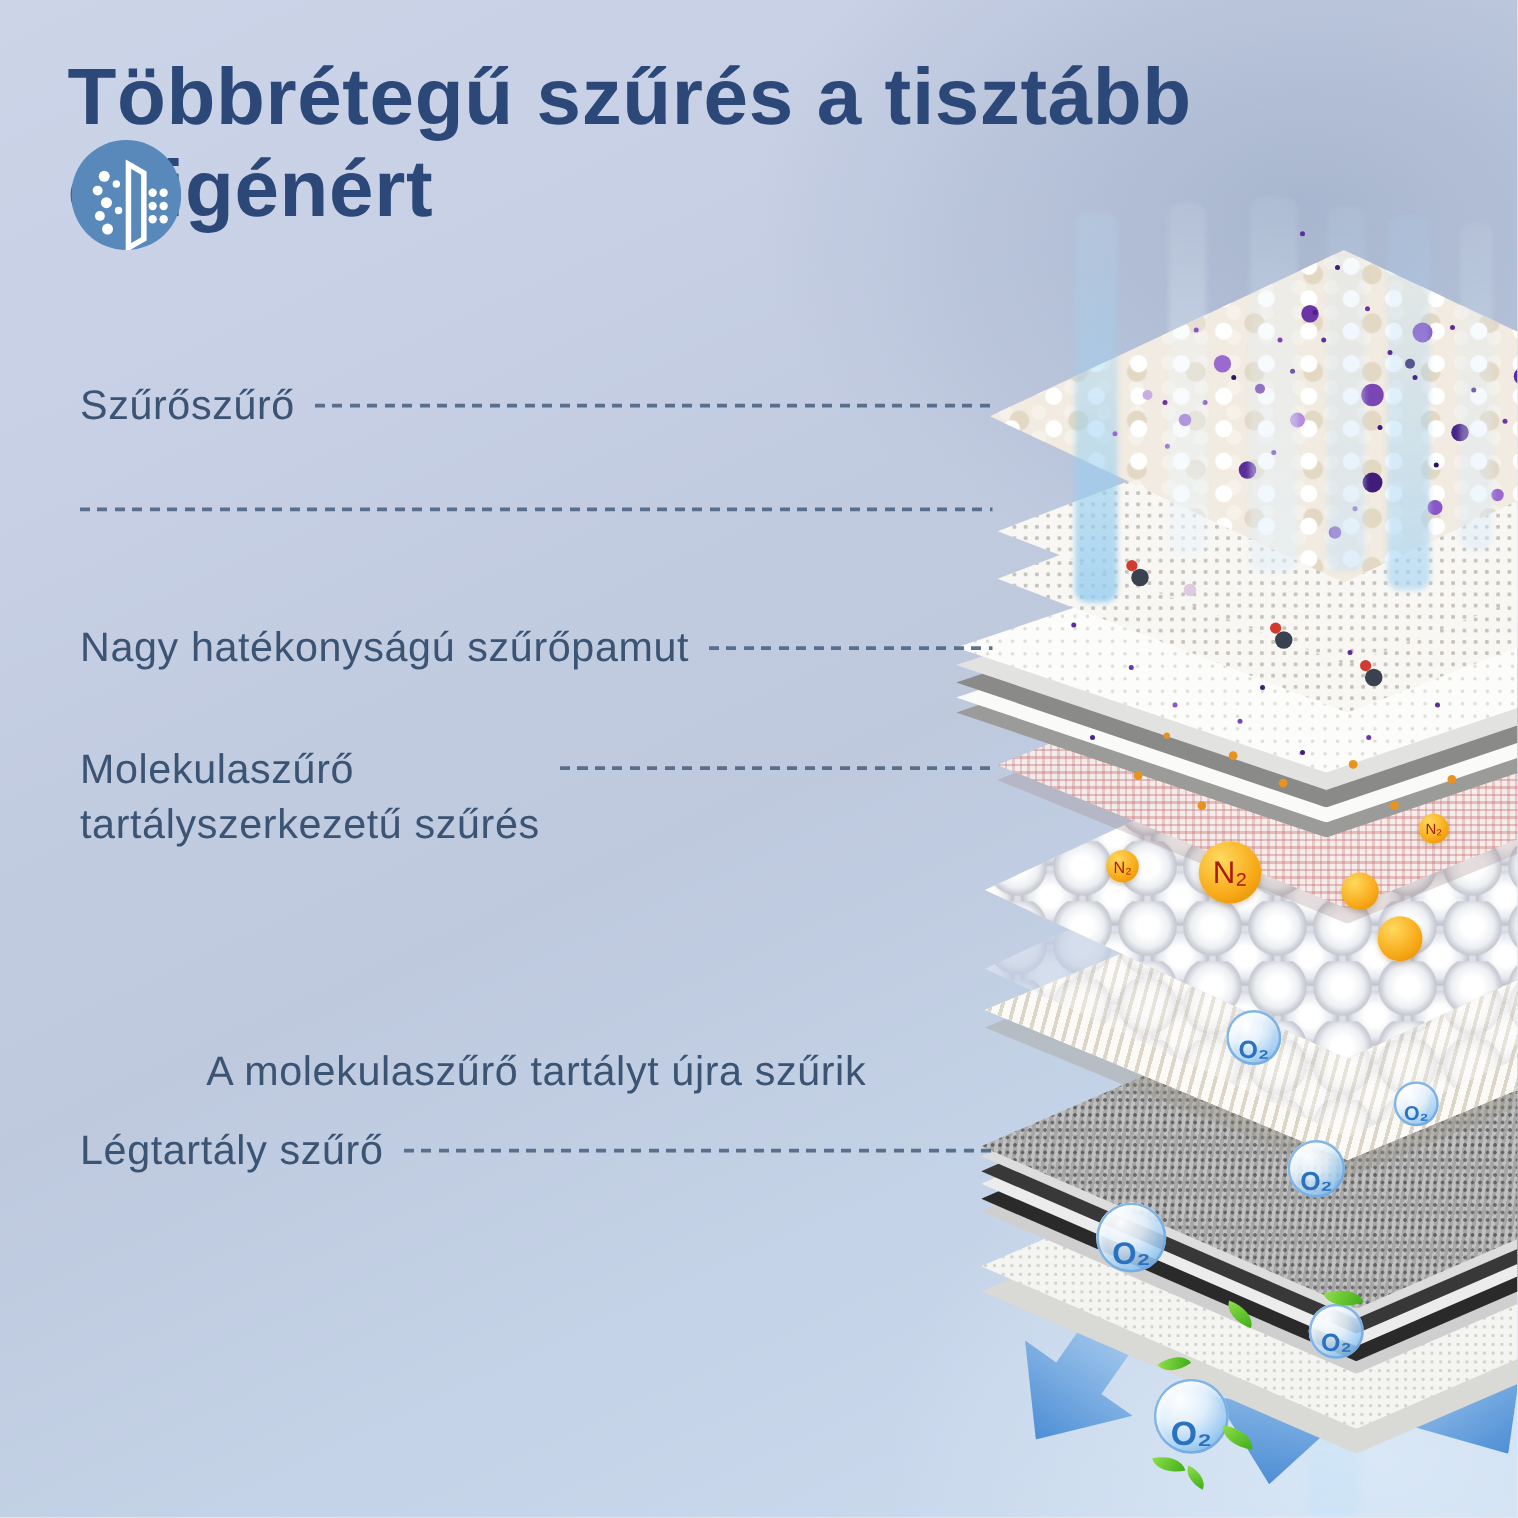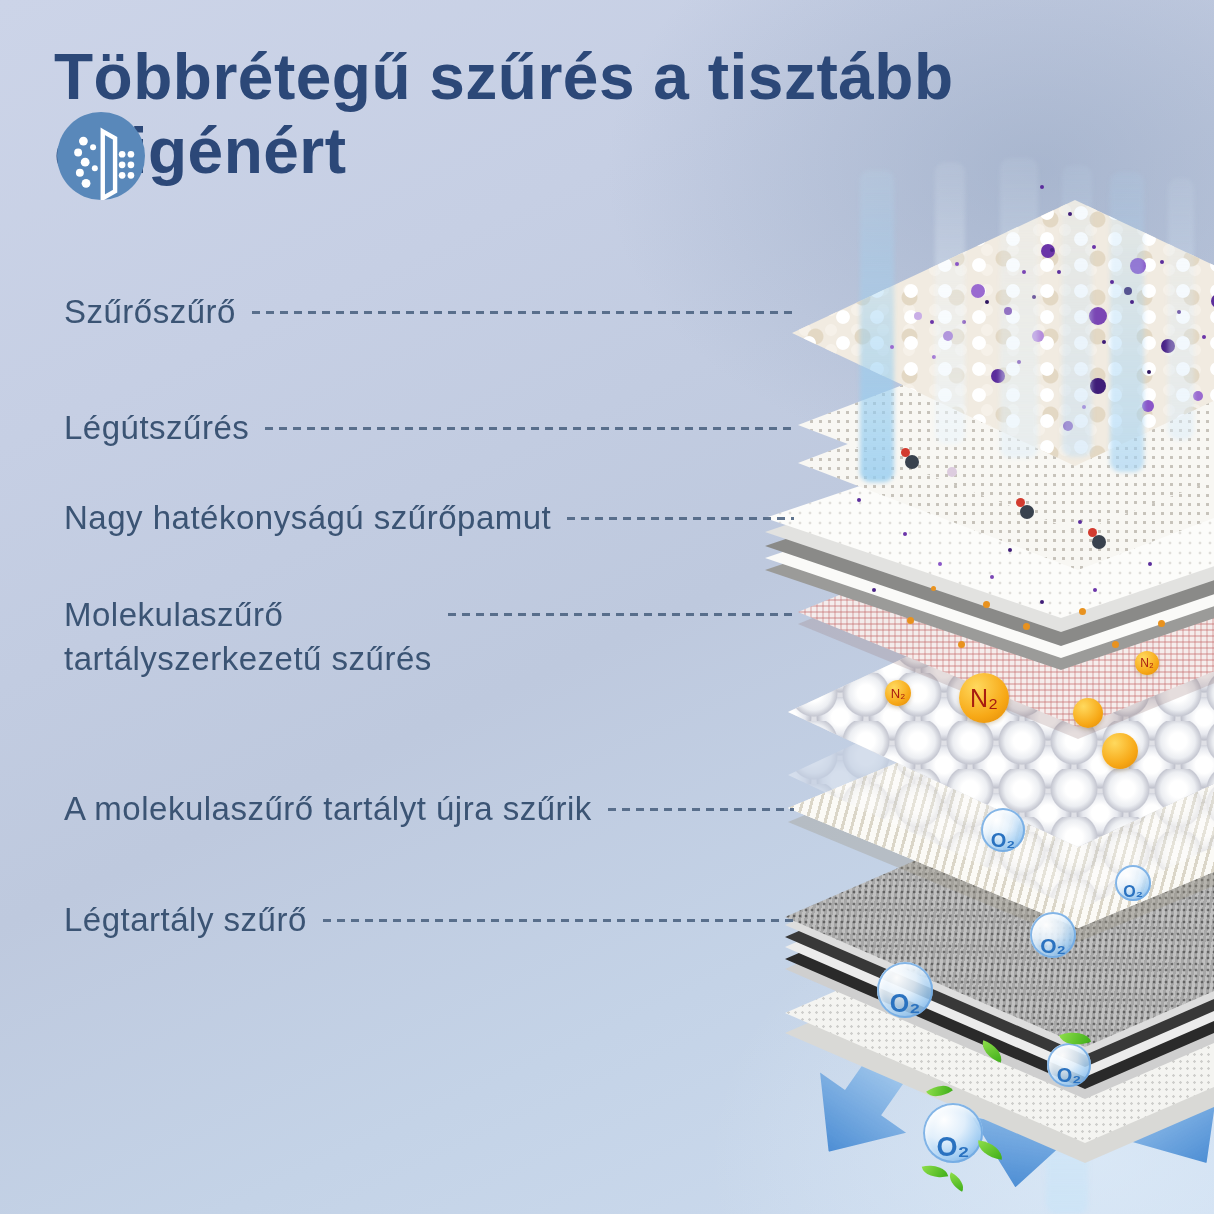--- a/index.html
+++ b/index.html
@@ -17,23 +17,23 @@
   .brandicon{position:absolute;left:57px;top:112px;width:88px;height:88px;}
   
   .row{position:absolute;left:64px;right:420px;display:flex;align-items:center;gap:16px;
     color:#3b5474;font-size:33px;letter-spacing:.5px;}
   .row .lbl{white-space:nowrap;}
   .row .lbl span{display:block;line-height:44px;}
   .row .lbl span:empty{display:none;}
   .dash{flex:1;height:3px;
     background:repeating-linear-gradient(90deg,#4d6482 0 8px,rgba(0,0,0,0) 8px 14px);
     opacity:.9;}
-  .row1{top:290px;} .row2{top:406px;} .row3{top:496px;}
+  .row1{top:302px;} .row2{top:406px;} .row3{top:496px;}
   .row4{top:593px;align-items:flex-start;} .row4 .dash{margin-top:20px;}
-  .row5{top:693px;} .row6{top:787px;} .row7{top:898px;} .row8{top:994px;}
+  .row5{top:693px;} .row6{top:835px;flex-direction:column;} .row7{top:898px;} .row8{top:994px;}
   
   .dmd{position:absolute;clip-path:polygon(50% 0,100% 50%,50% 100%,0 50%);}
   .fluff{background-color:#f1ebe1;background-image:
     radial-gradient(circle,#ffffff 30%,rgba(255,255,255,0) 34%),
     radial-gradient(circle,#e3d8c4 24%,rgba(227,216,196,0) 28%),
     radial-gradient(circle,#f6f1e9 34%,rgba(246,241,233,0) 38%);
     background-size:34px 26px,47px 39px,26px 20px;}
   .dots-fine{background-color:#f8f7f3;background-image:
     radial-gradient(rgba(158,152,140,.55) 1.4px,rgba(0,0,0,0) 1.9px);
     background-size:9px 9px;}
@@ -230,24 +230,20 @@
   </div>
 
   <div class="row row1">
     <div class="lbl">
       <span>Szűrőszűrő</span>
 
     </div>
     <div class="dash"></div>
   </div>
   <div class="row row2">
-    <div class="lbl">
-      <span>Légútszűrés</span>
-
-    </div>
     <div class="dash"></div>
   </div>
   <div class="row row3">
     <div class="lbl">
       <span>Nagy hatékonyságú szűrőpamut</span>
 
     </div>
     <div class="dash"></div>
   </div>
   <div class="row row4">

